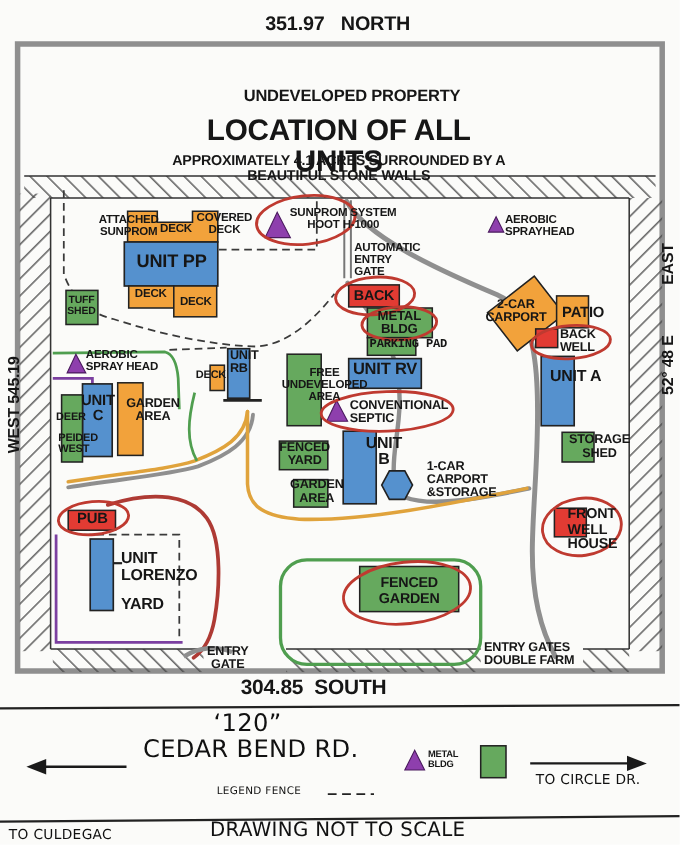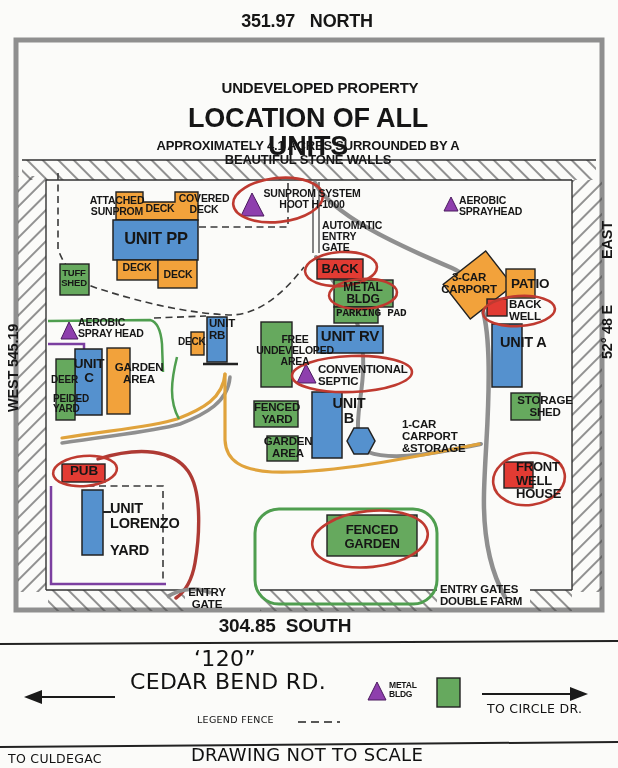--- a/index.html
+++ b/index.html
@@ -137,53 +137,53 @@
 HOOT H-1000</div>
 <div class="L" style="left:322px;top:220px;font-size:10.5px;">AUTOMATIC
 ENTRY
 GATE</div>
 <div class="L" style="left:459px;top:195px;font-size:10.5px;">AEROBIC
 SPRAYHEAD</div>
 <div class="L c" style="left:340px;top:262px;font-size:13px;">BACK</div>
 <div class="L c" style="left:363px;top:281px;font-size:12px;">METAL
 BLDG</div>
 <div class="L" style="left:336px;top:308px;font-size:11px;white-space:nowrap;font-family:Liberation Mono, monospace;">PARKING PAD</div>
-<div class="L c" style="left:469px;top:272px;font-size:11.5px;">3-CAR
+<div class="L c" style="left:469px;top:272px;font-size:11.5px;">2-CAR
 CARPORT</div>
 <div class="L" style="left:511px;top:277px;font-size:13.5px;">PATIO</div>
 <div class="L" style="left:509px;top:299px;font-size:11.5px;">BACK
 WELL</div>
 <div class="L" style="left:500px;top:335px;font-size:14.5px;white-space:nowrap;">UNIT A</div>
 <div class="L c" style="left:545px;top:395px;font-size:11.5px;">STORAGE
 SHED</div>
 <div class="L" style="left:78px;top:317px;font-size:10.5px;">AEROBIC
 SPRAY HEAD</div>
 <div class="L" style="left:209px;top:318px;font-size:11.5px;">UNIT
 RB</div>
 <div class="L" style="left:178px;top:337px;font-size:10px;">DECK</div>
 <div class="L c" style="left:89px;top:357px;font-size:13.5px;">UNIT
 C</div>
 <div class="L c" style="left:139px;top:362px;font-size:11.5px;">GARDEN
 AREA</div>
 <div class="L" style="left:51px;top:375px;font-size:10px;">DEER</div>
 <div class="L" style="left:53px;top:394px;font-size:10px;">PEIDED
-YARD</div>
+WEST</div>
 <div class="L c" style="left:295px;top:334px;font-size:10.5px;">FREE
 UNDEVELOPED
 AREA</div>
 <div class="L c" style="left:350px;top:328px;font-size:15px;">UNIT RV</div>
 <div class="L" style="left:318px;top:364px;font-size:11.5px;">CONVENTIONAL
 SEPTIC</div>
 <div class="L c" style="left:277px;top:402px;font-size:11.5px;">FENCED
 YARD</div>
 <div class="L c" style="left:349px;top:396px;font-size:14.5px;">UNIT
 B</div>
 <div class="L c" style="left:288px;top:436px;font-size:11.5px;">GARDEN
 AREA</div>
-<div class="L" style="left:388px;top:419px;font-size:11.5px;margin-left:14px;">1-CAR
+<div class="L" style="left:388px;top:419px;font-size:11.5px;">1-CAR
 CARPORT
 &amp;STORAGE</div>
 <div class="L c" style="left:84px;top:464px;font-size:13.5px;">PUB</div>
 <div class="L" style="left:110px;top:501px;font-size:14.5px;">UNIT
 LORENZO</div>
 <div class="L" style="left:110px;top:543px;font-size:14.5px;">YARD</div>
 <div class="L c" style="left:372px;top:523px;font-size:13px;">FENCED
 GARDEN</div>
 <div class="L" style="left:504px;top:460px;font-size:13px;padding-left:12px;">FRONT
 WELL

